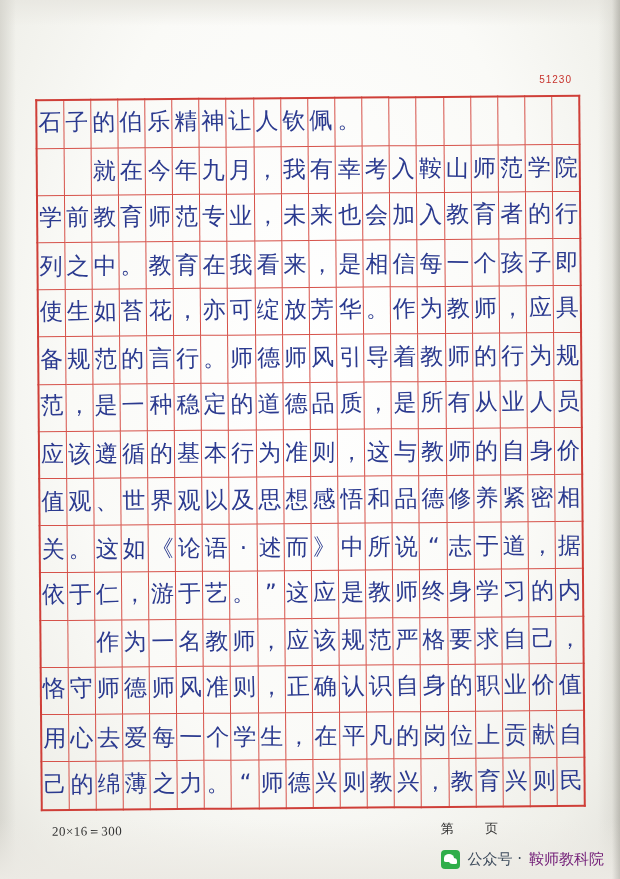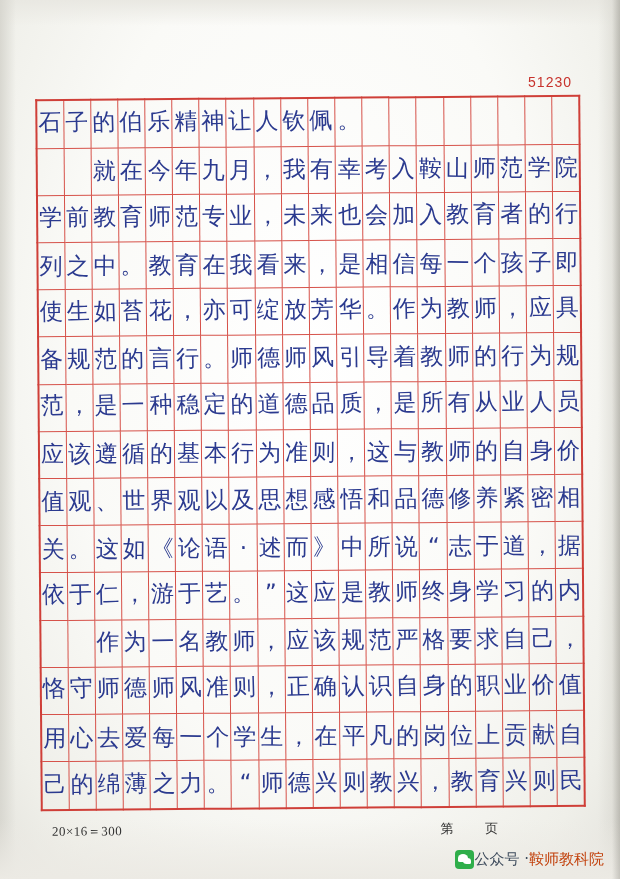--- a/index.html
+++ b/index.html
@@ -49,21 +49,21 @@
     left: 0; right: 0; bottom: 0; height: 60px;
     background: linear-gradient(to top, #eceae4, rgba(255,255,255,0));
   }
 
   
   #serial {
     position: absolute;
     top: 74px;
     right: 48px;
     color: #c7322c;
-    font-size: 14px;
+    font-size: 10px;
     letter-spacing: 1px;
     font-family: "Liberation Sans", sans-serif;
   }
 
   
   #grid-wrap {
     position: absolute;
     left: 38px;
     top: 97px;
     width: 545px;
@@ -114,32 +114,33 @@
     justify-content: space-between;
     font-size: 13px;
     color: #333;
     transform: rotate(-0.4deg);
   }
   #footer .count {
     font-family: "Liberation Serif", serif;
     letter-spacing: 0.5px;
   }
   #footer .pageno {
-    font-family: Liberation Sans, sans-serif;
+    font-family: Liberation Serif, serif;
     letter-spacing: 14px;
     padding-right: 60px;
   }
 
   
   #watermark {
     position: absolute;
     right: 16px;
     bottom: 10px;
     display: flex;
     align-items: flex-end;
+    gap: 7px;
     color: #3d4b5c;
     font-size: 15px;
     font-family: "DejaVu Sans", sans-serif;
   }
   #watermark .wm-icon {
     width: 19px;
     height: 19px;
     border-radius: 4px;
     background: #2fae4a;
     position: relative;
@@ -156,21 +157,21 @@
     width: 10px; height: 8px;
     left: 2.5px; top: 4px;
     border-radius: 50% 50% 50% 20%;
   }
   #watermark .wm-icon::after {
     width: 8px; height: 6.5px;
     left: 7.5px; top: 7.5px;
     border-radius: 50% 50% 20% 50%;
   }
   #watermark .wm-text { white-space: nowrap; }
-  #watermark .wm-name { color: #c2410c; }
+  #watermark .wm-name { color: #701a75; }
 
   
   #shadow-r {
     position: absolute;
     right: 0; top: 0; bottom: 0; width: 8px;
     background: linear-gradient(to left, rgba(130,128,120,.35), rgba(255,255,255,0));
   }
 </style>
 </head>
 <body>

